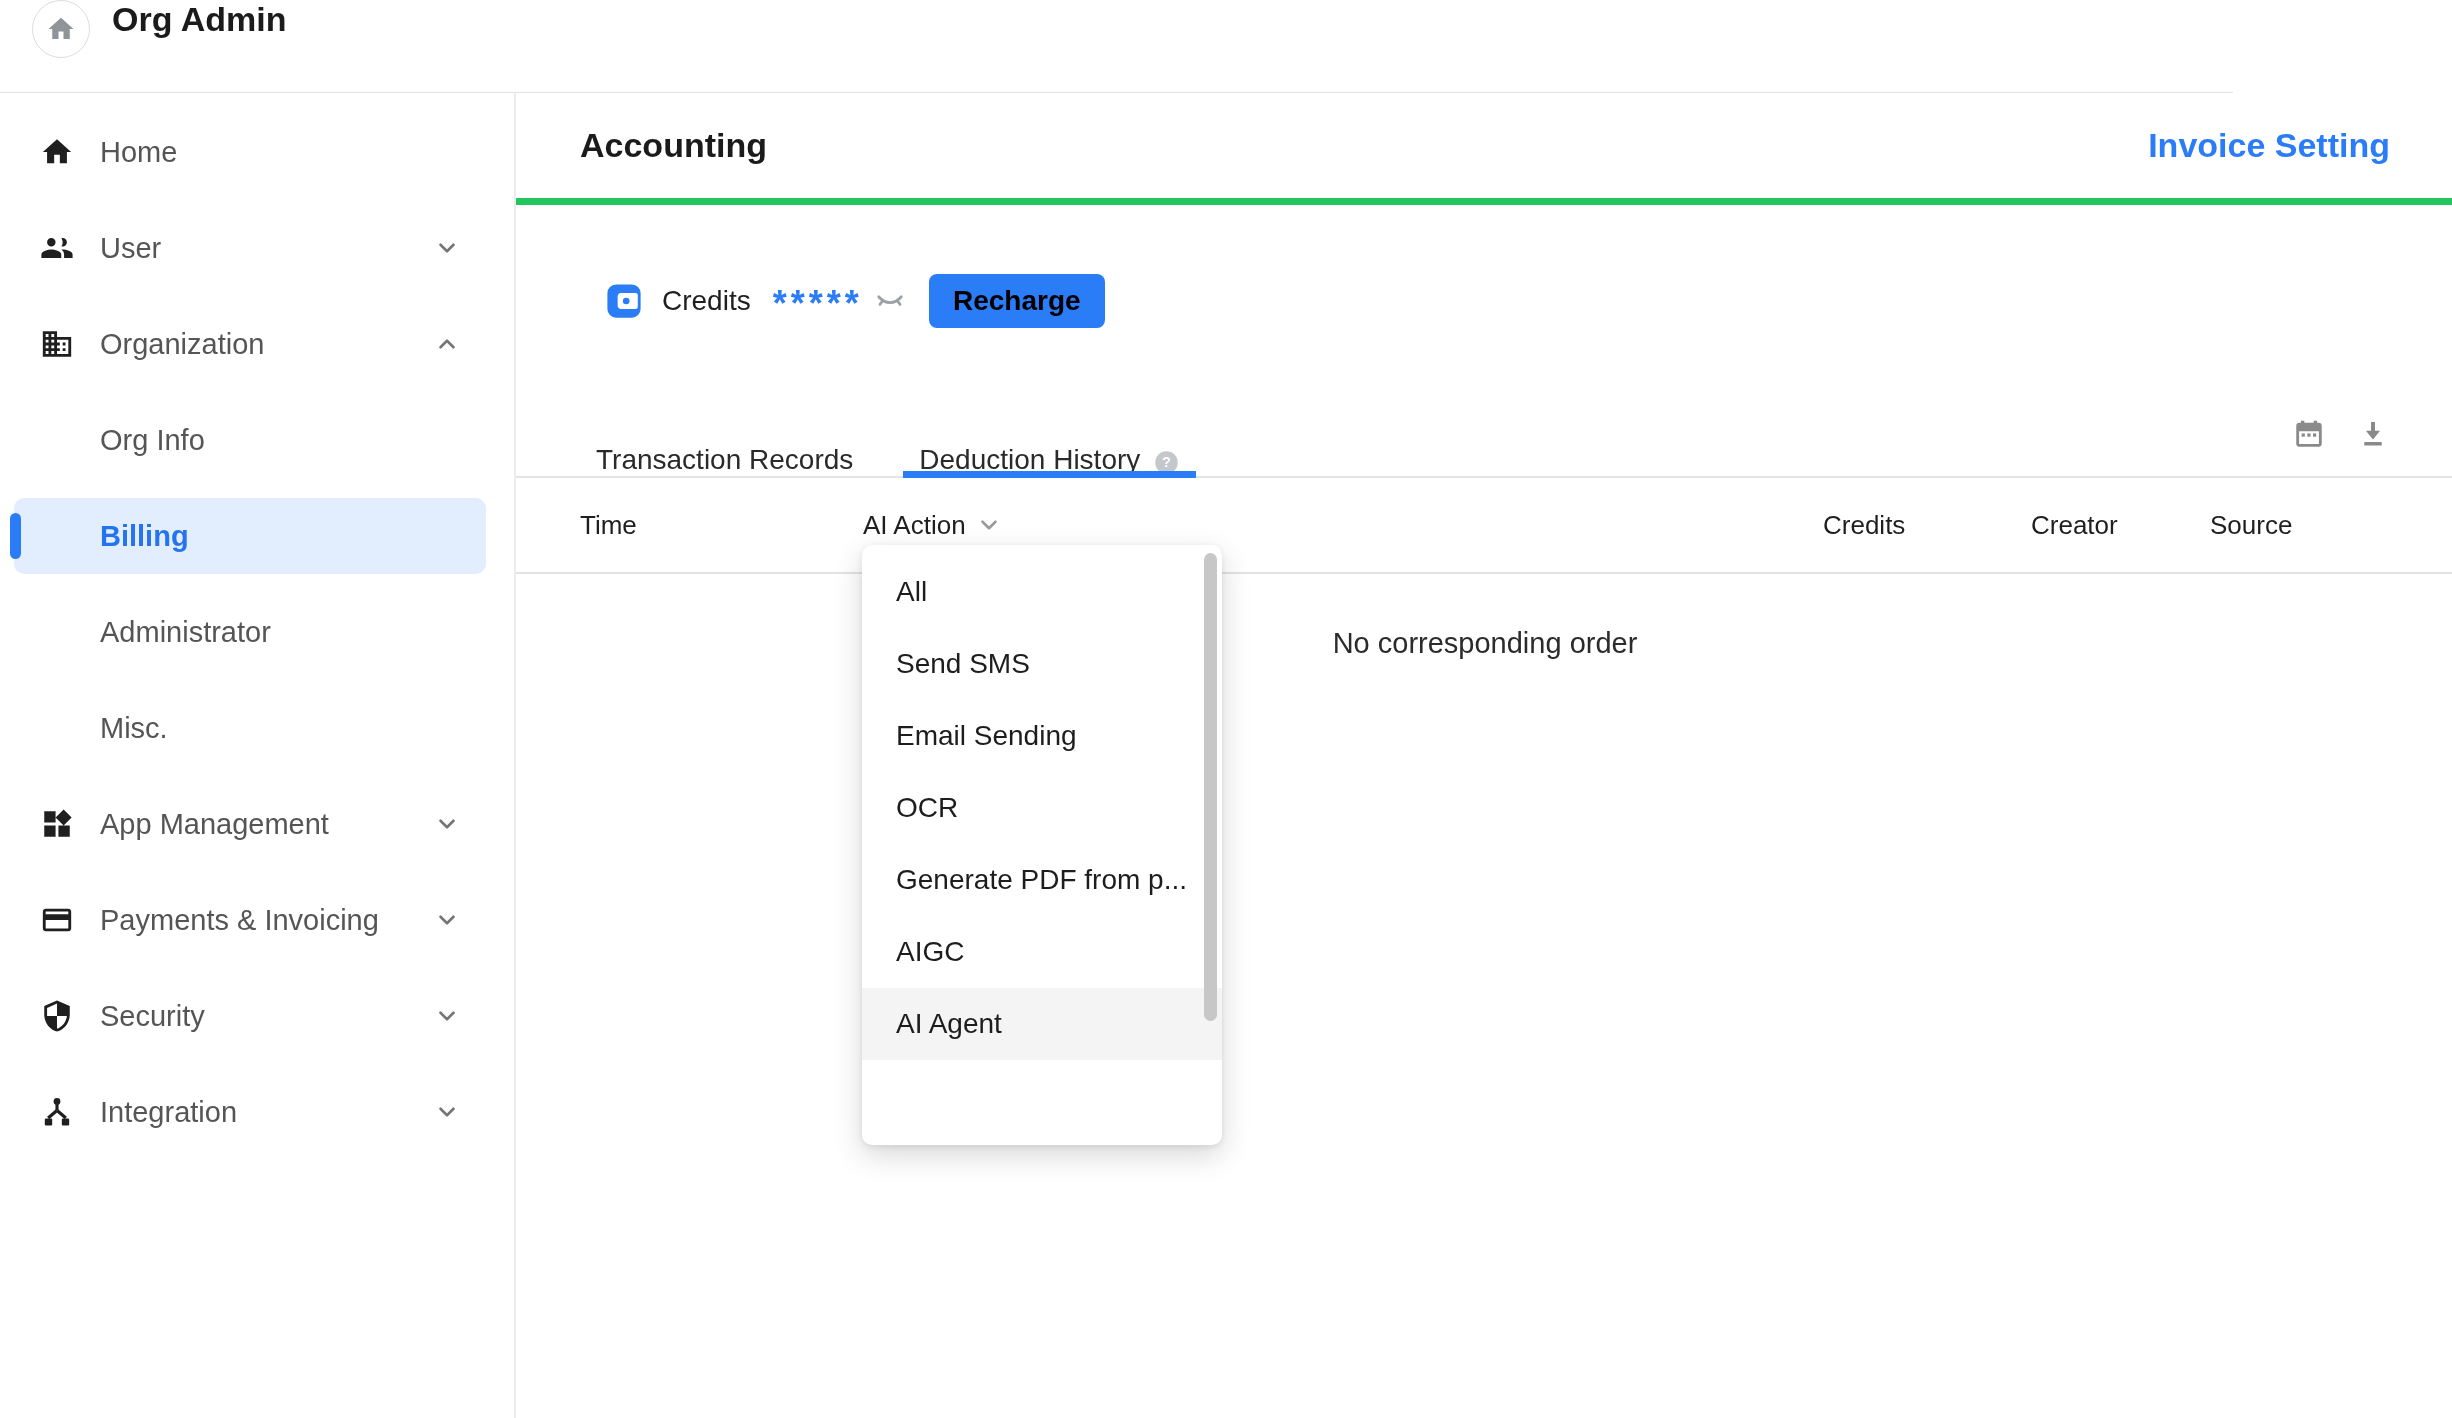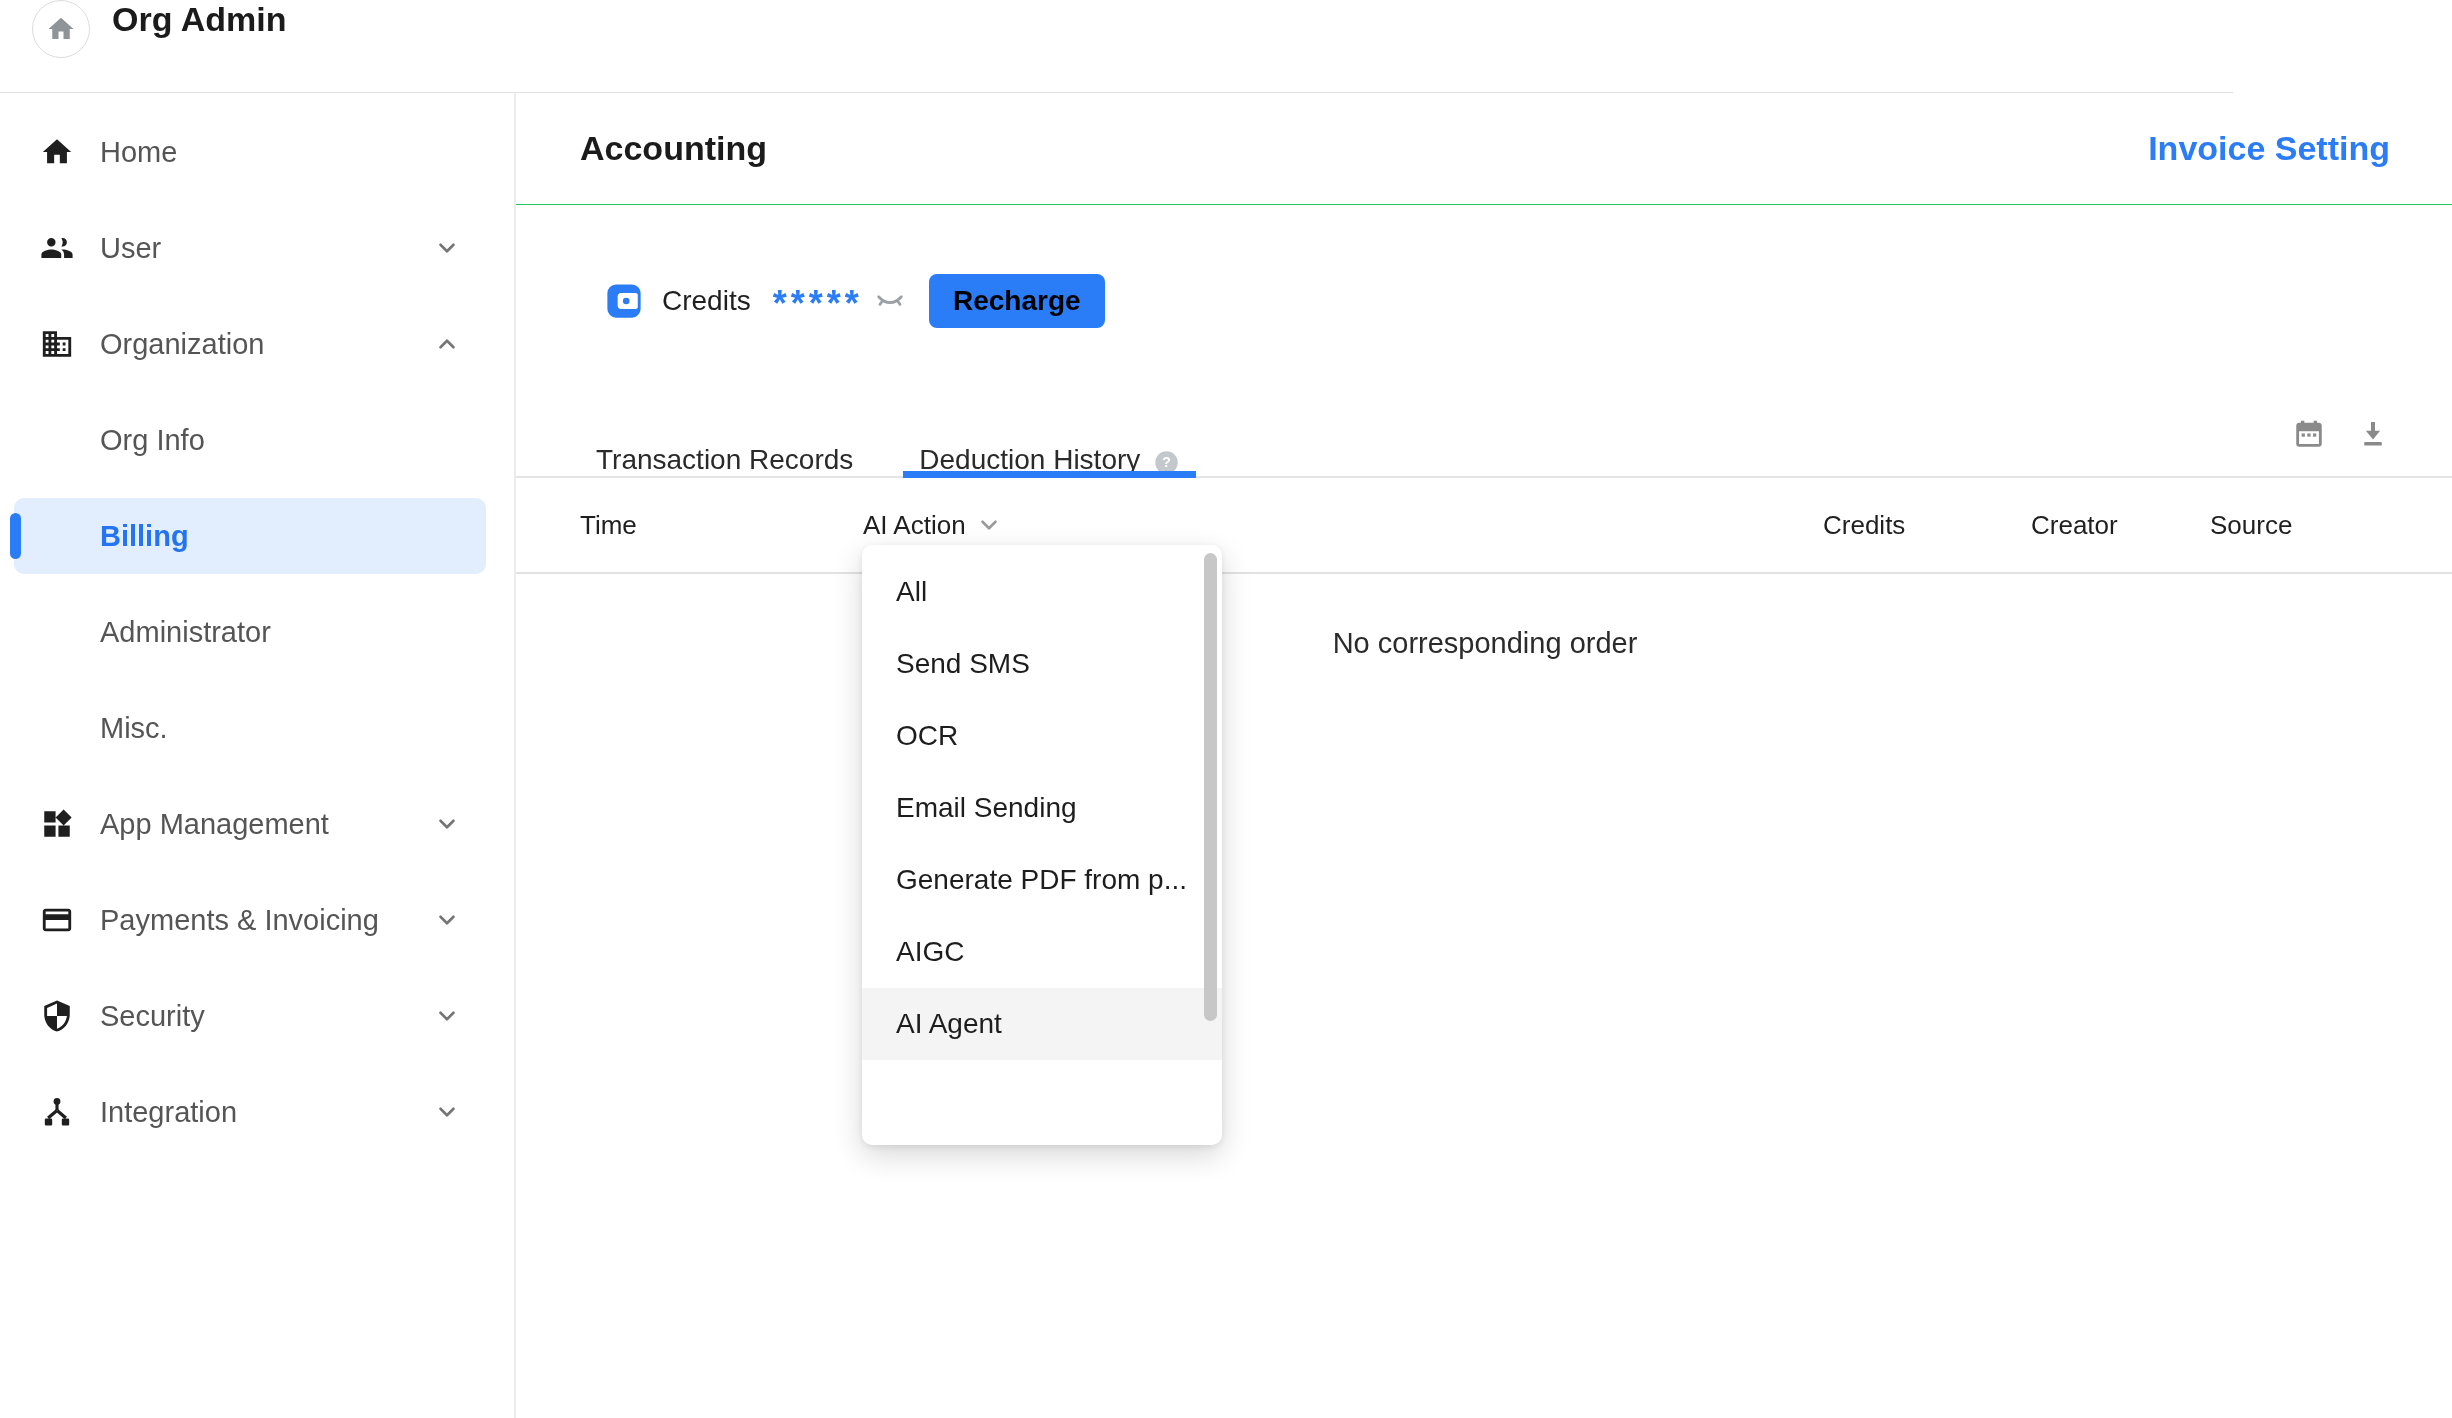--- a/index.html
+++ b/index.html
@@ -38,21 +38,21 @@
   .sub-label { font-size:29px; color:#555; position:relative; z-index:2; }
   .sub-item.active .sub-label { color:#2474f1; font-weight:bold; }
   .hl-bg { position:absolute; left:14px; right:28px; top:10px; bottom:10px;
            background:#e2eefd; border-radius:10px; z-index:0; }
   .active-bar { position:absolute; left:10px; top:50%; transform:translateY(-50%);
                 width:11px; height:46px; background:#2b7cf7; border-radius:6px; z-index:1; }
 
   
   .main { position:absolute; top:93px; left:516px; width:1936px; bottom:0; background:#fff; }
   .page-head { position:absolute; top:0; left:0; right:0; height:112px;
-               border-bottom:1px solid #22c55e; display:flex; align-items:center;
+               border-bottom:7px solid #22c55e; display:flex; align-items:center;
                justify-content:space-between; padding:0 62px 0 64px; }
   .page-title { font-size:34px; font-weight:bold; color:#1b1b1b; }
   .invoice-link { font-size:34px; font-weight:bold; color:#2b7cf7; cursor:pointer; }
 
   .credits-row { position:absolute; top:178px; left:89px; height:60px;
                  display:flex; align-items:center; }
   .wallet { width:38px; height:38px; }
   .credits-label { font-size:28px; color:#1f1f1f; margin-left:19px; }
   .credits-masked { font-size:36px; font-weight:bold; color:#2b7cf7;
                     letter-spacing:4px; margin-left:22px; line-height:1; margin-top:6px; }
@@ -309,20 +309,20 @@
       <div class="col c4">
         <span>Source</span>
       </div>
     </div>
 
   <div class="empty-state">No corresponding order</div>
 
   <div class="dropdown" id="dropdown">
       <div class="dd-item">All</div>
       <div class="dd-item">Send SMS</div>
+      <div class="dd-item">Email Sending</div>
       <div class="dd-item">OCR</div>
-      <div class="dd-item">Email Sending</div>
       <div class="dd-item">Generate PDF from p...</div>
       <div class="dd-item">AIGC</div>
       <div class="dd-item hl">AI Agent</div>
       <div class="dd-thumb"></div>
     </div>
 </div>
 
 </body></html>

